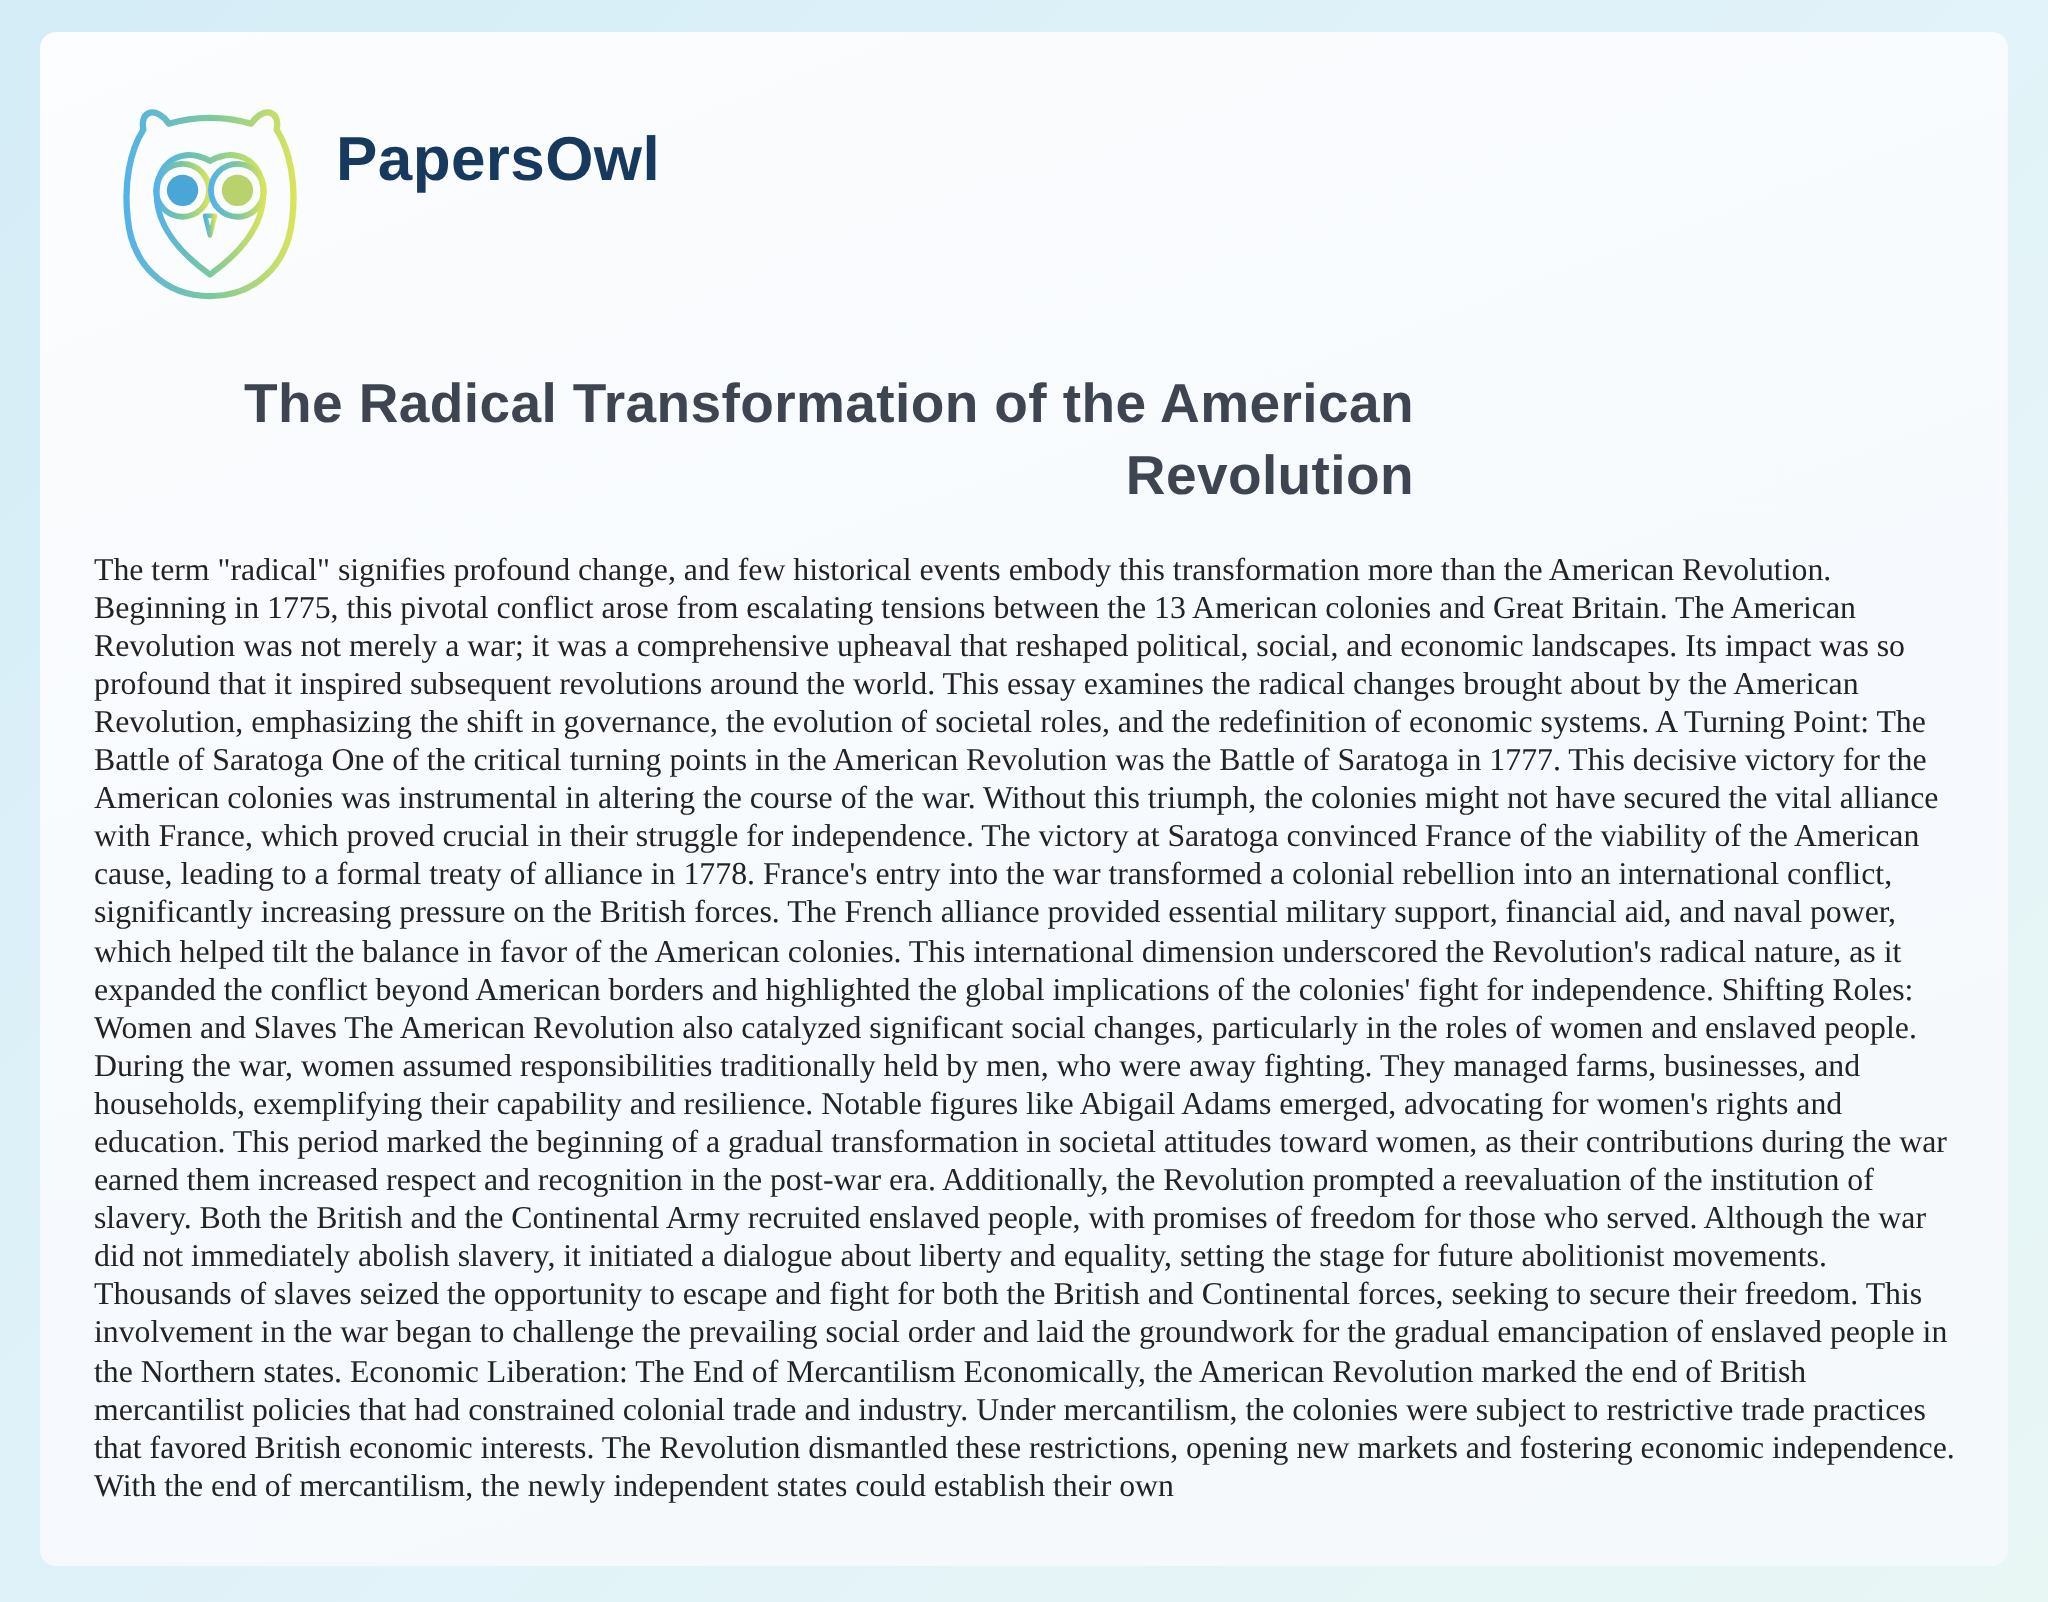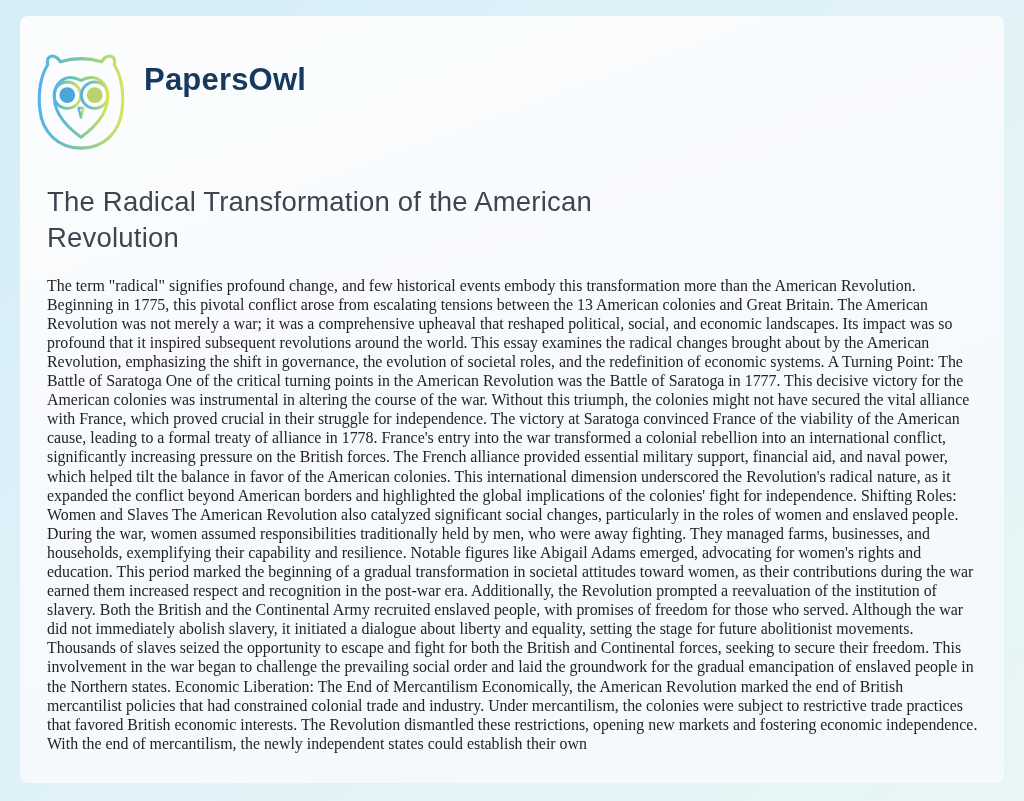--- a/index.html
+++ b/index.html
@@ -17,21 +17,21 @@
   }
   .card {
     position: absolute;
     left: 20px; top: 16px; right: 20px; bottom: 18px;
     background: linear-gradient(160deg, #fbfdfe 0%, #f6f9fd 60%, #f4f9fb 100%);
     border-radius: 8px;
   }
   .header {
     display: flex;
     align-items: flex-start;
-    padding: 32px 0 0 12px;
+    padding: 32px 0 0 36px;
   }
   .logo {
     width: 98px; height: 110px;
     flex: 0 0 auto;
   }
   .brand-block { margin-left: 14px; margin-top: 14px; }
   .brand-name {
     font-size: 31px;
     font-weight: bold;
     color: #17395d;
@@ -43,24 +43,25 @@
     font-size: 17px;
     color: #74a4da;
     text-decoration: none;
     letter-spacing: 0.2px;
   }
   .main { padding: 0 26px 0 27px; }
   .doc-title {
     margin-top: 26px;
     max-width: 660px;
     font-size: 27.5px;
-    font-weight: 400;
+    font-weight: 700;
     color: #3e4551;
     line-height: 1.32;
     letter-spacing: 0.2px;
+    text-align: right;
   }
   .doc-body {
     margin-top: 19px;
     width: 933px;
     font-family: "Liberation Serif", serif;
     font-size: 15.9px;
     line-height: 19.1px;
     color: #232323;
     text-align: left;
   }

